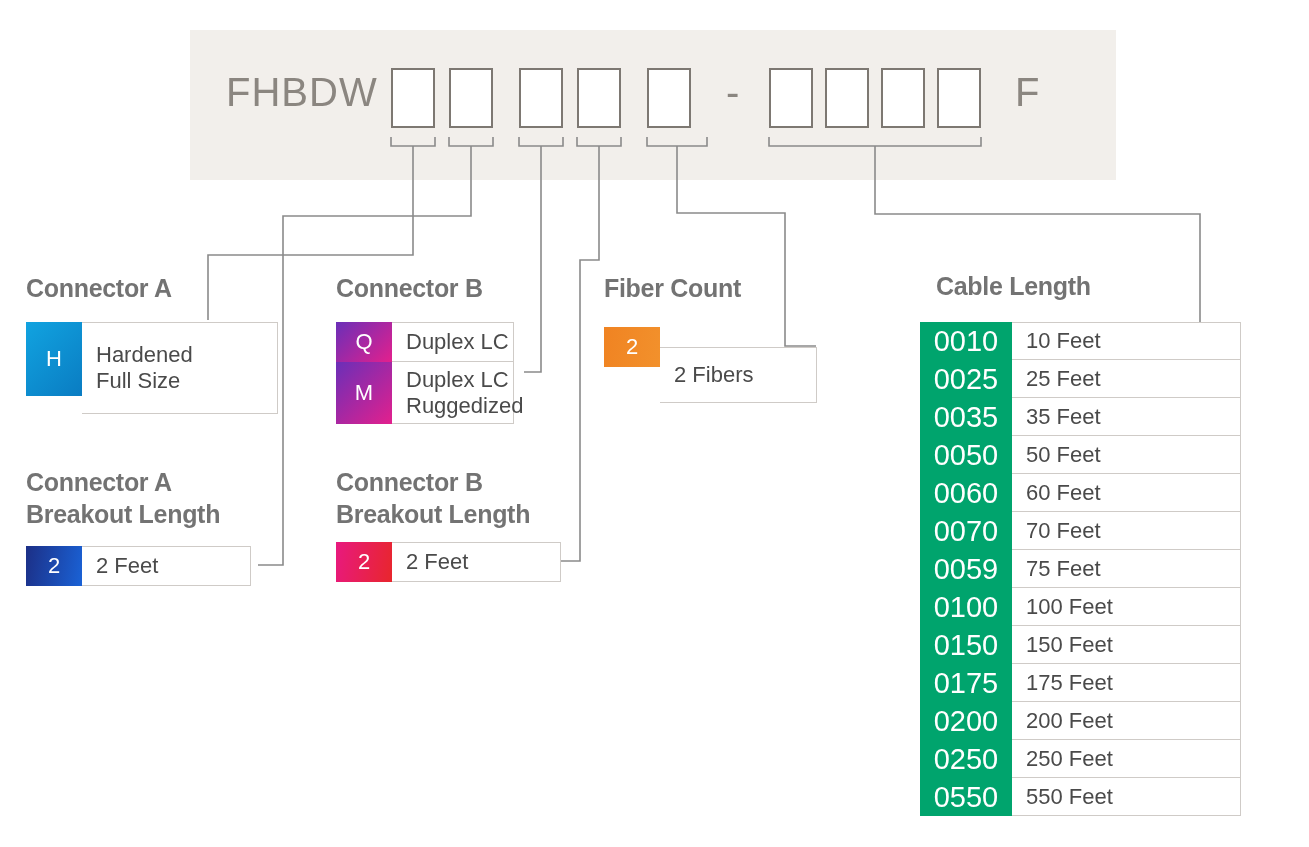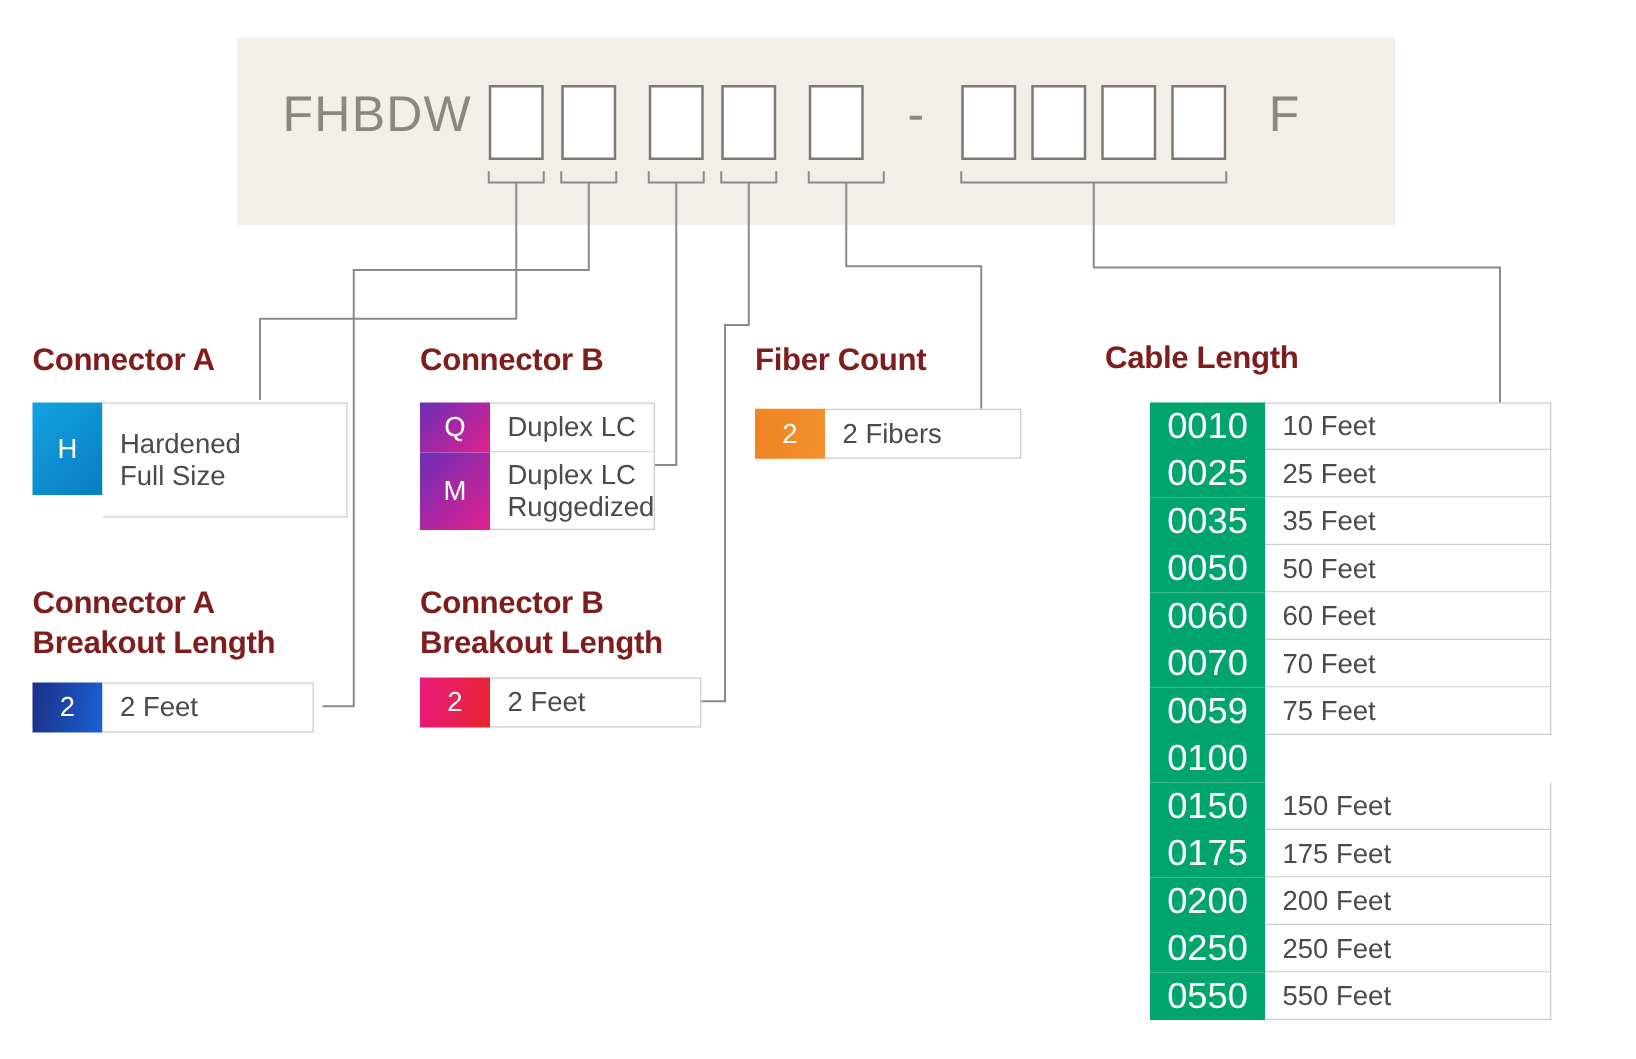--- a/index.html
+++ b/index.html
@@ -36,21 +36,21 @@
     position:absolute;top:68px;width:44px;height:60px;
     background:#ffffff;border:2px solid #7d7872;box-sizing:border-box;
   }
 
   
   #leaders{position:absolute;left:0;top:0;width:1309px;height:847px;pointer-events:none;}
 
   
   .sec-title{
     position:absolute;
-    font-size:25px;font-weight:bold;color:#7f1d1d;
+    font-size:25px;font-weight:bold;color:#737373;
     font-family:"Liberation Sans", sans-serif;
     line-height:1.28;
     letter-spacing:-0.3px;
     white-space:pre-line;
   }
 
   
   .opt-table{position:absolute;border-collapse:collapse;}
   .opt-row{display:flex;align-items:stretch;}
   .opt-code{
@@ -81,38 +81,38 @@
   .fill-green{background:#00a46d;}
 
   
   #connA-title{left:26px;top:272px;}
   #connA-table{left:26px;top:322px;}
   #connA-table .opt-code{height:74px;}
   #connA-table .opt-desc{width:196px;height:92px;}
 
   #connB-title{left:336px;top:272px;}
   #connB-table{left:336px;top:322px;}
-  #connB-table .opt-desc{width:132px;}
+  #connB-table .opt-desc{width:122px;}
 
   #fiber-title{left:604px;top:272px;}
   #fiber-table{left:604px;top:327px;}
   #fiber-table .opt-code{height:40px;}
-  #fiber-table .opt-desc{width:157px;height:40px;}
+  #fiber-table .opt-desc{width:157px;height:56px;margin-top:20px;}
 
   #connAB-title{left:26px;top:466px;}
   #connAB-table{left:26px;top:546px;}
   #connAB-table .opt-code{height:40px;}
   #connAB-table .opt-desc{width:169px;height:40px;}
 
   #connBB-title{left:336px;top:466px;}
   #connBB-table{left:336px;top:542px;}
   #connBB-table .opt-code{height:40px;}
   #connBB-table .opt-desc{width:169px;height:40px;}
 
-  #cable-title{left:884px;top:270px;}
+  #cable-title{left:936px;top:270px;}
   #cable-table{left:920px;top:322px;}
   #cable-table .opt-code{width:92px;min-width:92px;height:38px;font-size:29px;}
   #cable-table .opt-desc{width:229px;height:38px;font-size:22px;}
   #cable-table .opt-row + .opt-row .opt-desc{border-top:none;}
 </style>
 </head>
 <body>
 
 <div id="stage">
 
@@ -232,20 +232,21 @@
       <div class="opt-row">
         <div class="opt-code fill-green">0070</div>
         <div class="opt-desc">70 Feet</div>
       </div>
       <div class="opt-row">
         <div class="opt-code fill-green">0059</div>
         <div class="opt-desc">75 Feet</div>
       </div>
       <div class="opt-row">
         <div class="opt-code fill-green">0100</div>
+        <div class="opt-desc">100 Feet</div>
       </div>
       <div class="opt-row">
         <div class="opt-code fill-green">0150</div>
         <div class="opt-desc">150 Feet</div>
       </div>
       <div class="opt-row">
         <div class="opt-code fill-green">0175</div>
         <div class="opt-desc">175 Feet</div>
       </div>
       <div class="opt-row">

